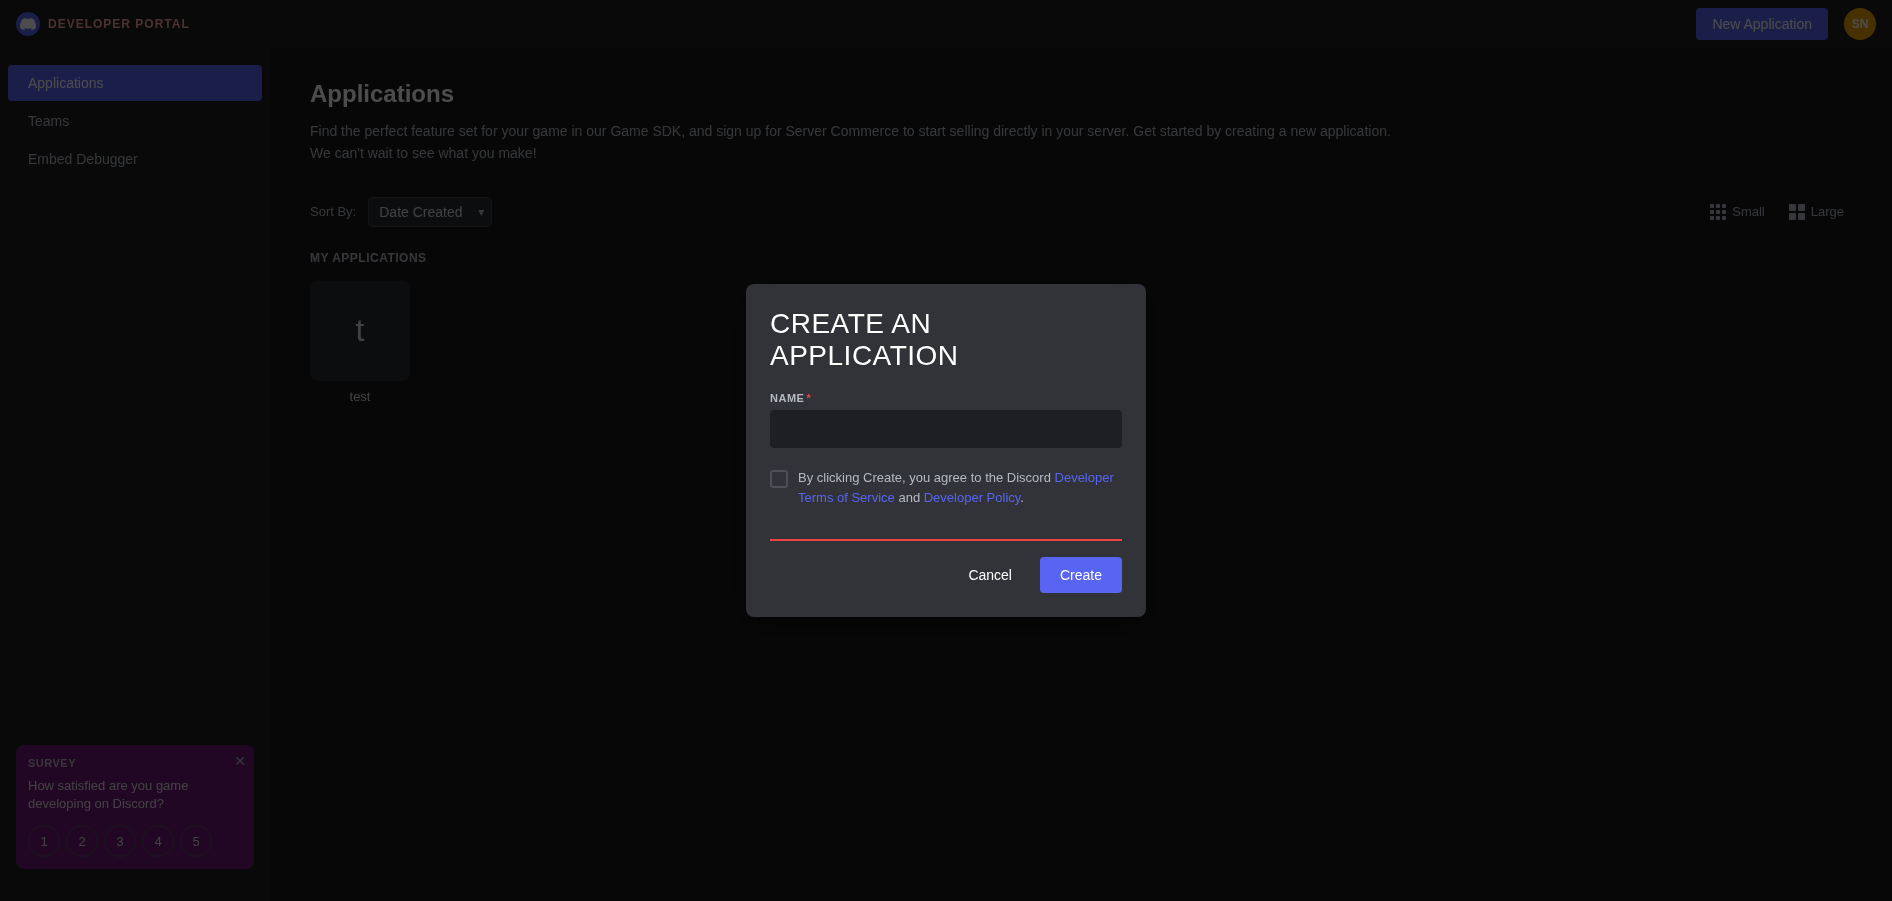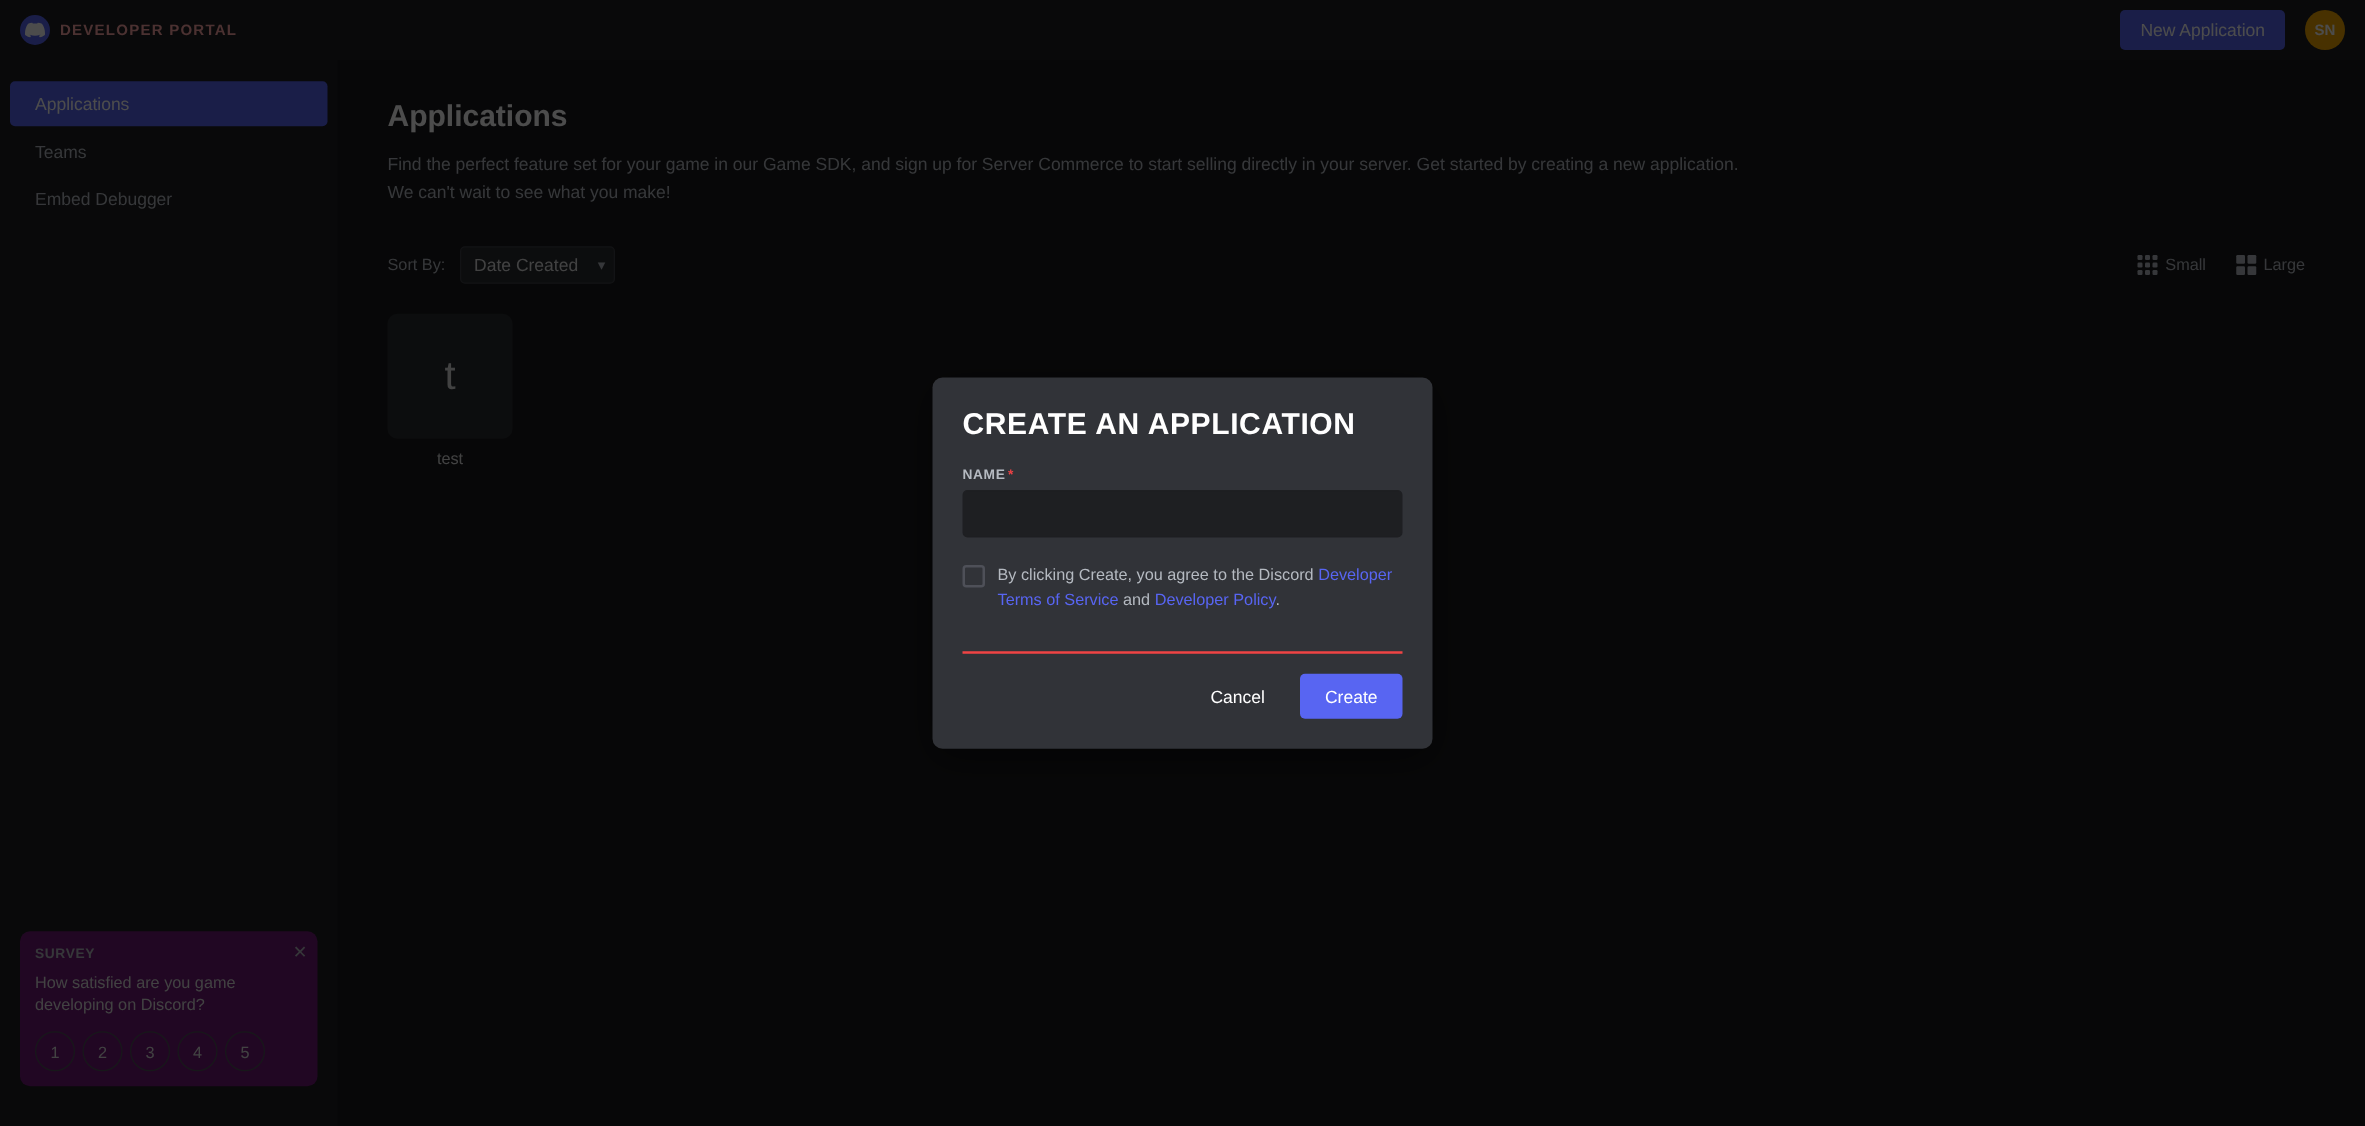--- a/index.html
+++ b/index.html
@@ -339,22 +339,22 @@
     
     .modal {
       background: #313338;
       border-radius: 8px;
       padding: 24px;
       width: 400px;
       box-shadow: 0 8px 32px rgba(0,0,0,0.5);
     }
 
     .modal-title {
-      font-size: 24px;
-      font-weight: 700;
+      font-size: 28px;
+      font-weight: 400;
       color: #fff;
       margin-bottom: 20px;
       text-transform: uppercase;
       letter-spacing: 0.5px;
     }
 
     .modal-field-label {
       font-size: 11px;
       font-weight: 700;
       color: #b5bac1;
@@ -534,20 +534,21 @@
             <div class="view-icon-large-square"></div>
               <div class="view-icon-large-square"></div>
             <div class="view-icon-large-square"></div>
               <div class="view-icon-large-square"></div>
           </div>
           <span>Large</span>
         </button>
       </div>
     </div>
 
+    <div class="section-title">My Applications</div>
     <div class="app-grid">
       <div class="app-card">
         <div class="app-card-icon">t</div>
         <div class="app-card-name">test</div>
       </div>
     </div>
   </div>
 </div>
 
 <div class="modal-overlay">

